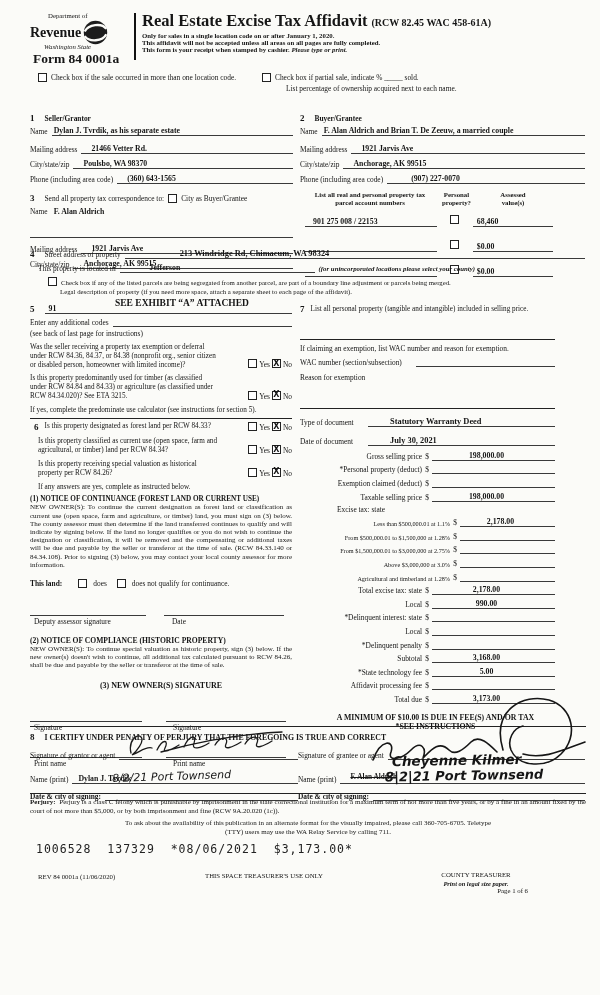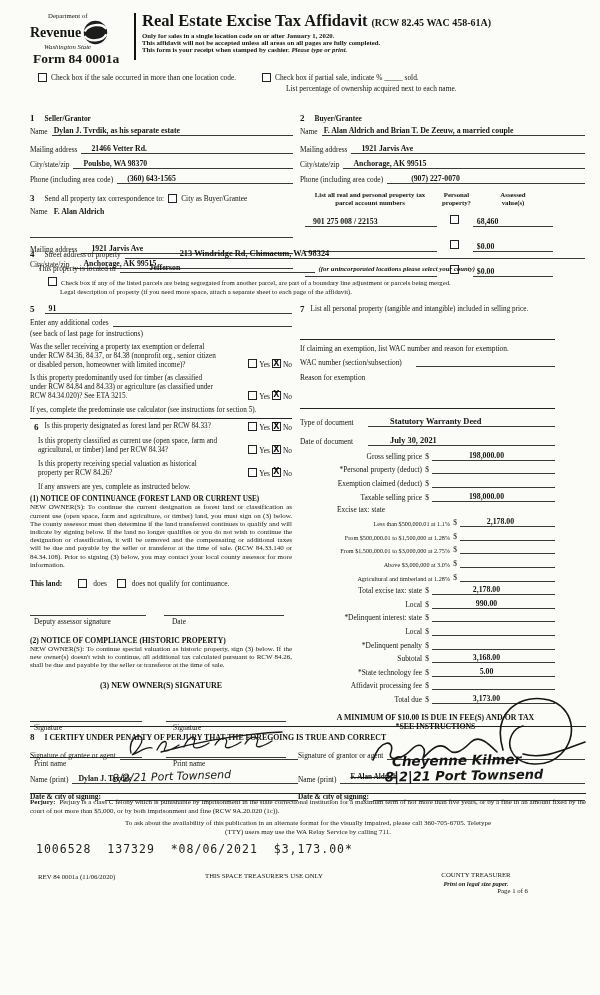--- a/index.html
+++ b/index.html
@@ -168,20 +168,21 @@
     <div class="line" style="margin-top:4px;align-items:center;">
       <span class="lbl" style="margin-left:8px;">This property is located in</span>
       <span class="fill val" style="width:165px;padding-left:30px;">Jefferson</span>
       <span class="fine b i">(for unincorporated locations please select your county)</span>
     </div>
     <div class="line" style="margin-top:4px;margin-left:18px;">
       <span class="cb"></span>
       <span class="fine">Check box if any of the listed parcels are being segregated from another parcel, are part of a boundary line adjustment or parcels being merged.</span>
     </div>
     <div class="fine" style="margin-top:2px;margin-left:30px;">Legal description of property (if you need more space, attach a separate sheet to each page of the affidavit).</div>
+    <div class="b" style="margin-top:3px;margin-left:85px;font-size:9.5px;">SEE EXHIBIT “A” ATTACHED</div>
   </div>
 
   <div class="abs" style="left:30px;top:304px;width:262px;">
     <div class="line">
         <span class="sec-no">5</span>
         <span class="fill val grow" style="padding-left:4px;">91</span>
       </div>
     <div class="line" style="margin-top:3px;">
         <span class="lbl">Enter any additional codes</span>
         <span class="fill grow"></span>
@@ -379,25 +380,25 @@
     <div class="b" style="text-align:center;font-size:7.8px;padding-left:16px;">*SEE INSTRUCTIONS</div>
   </div>
 
   <div class="abs" style="left:30px;top:726px;width:556px;border-top:1.2px solid #222;padding-top:5px;">
     <div class="line" style="margin-bottom:8px;">
         <span class="sec-no">8</span>
         <span class="b" style="font-size:7.8px;">I CERTIFY UNDER PENALTY OF PERJURY THAT THE FOREGOING IS TRUE AND CORRECT</span>
       </div>
     <div class="sg">
       <div class="srow">
+          <span class="lbl" style="flex:none;">Signature of grantor or agent</span>
+          <span class="fill grow" style="margin-left:4px;"></span>
+        </div>
+      <div class="srow">
           <span class="lbl" style="flex:none;">Signature of grantee or agent</span>
-          <span class="fill grow" style="margin-left:4px;"></span>
-        </div>
-      <div class="srow">
-          <span class="lbl" style="flex:none;">Signature of grantor or agent</span>
           <span class="fill grow" style="margin-left:4px;"></span>
         </div>
       <div class="srow">
           <span class="lbl" style="flex:none;">Name (print)</span>
           <span class="fill val grow" style="margin-left:4px;padding-left:6px;">Dylan J. Tvrdik</span>
         </div>
       <div class="srow">
           <span class="lbl" style="flex:none;">Name (print)</span>
           <span class="fill grow" style="margin-left:4px;"><span class="val struck" style="font-size:7.2px;">F. Alan Aldrich</span></span>
         </div>

